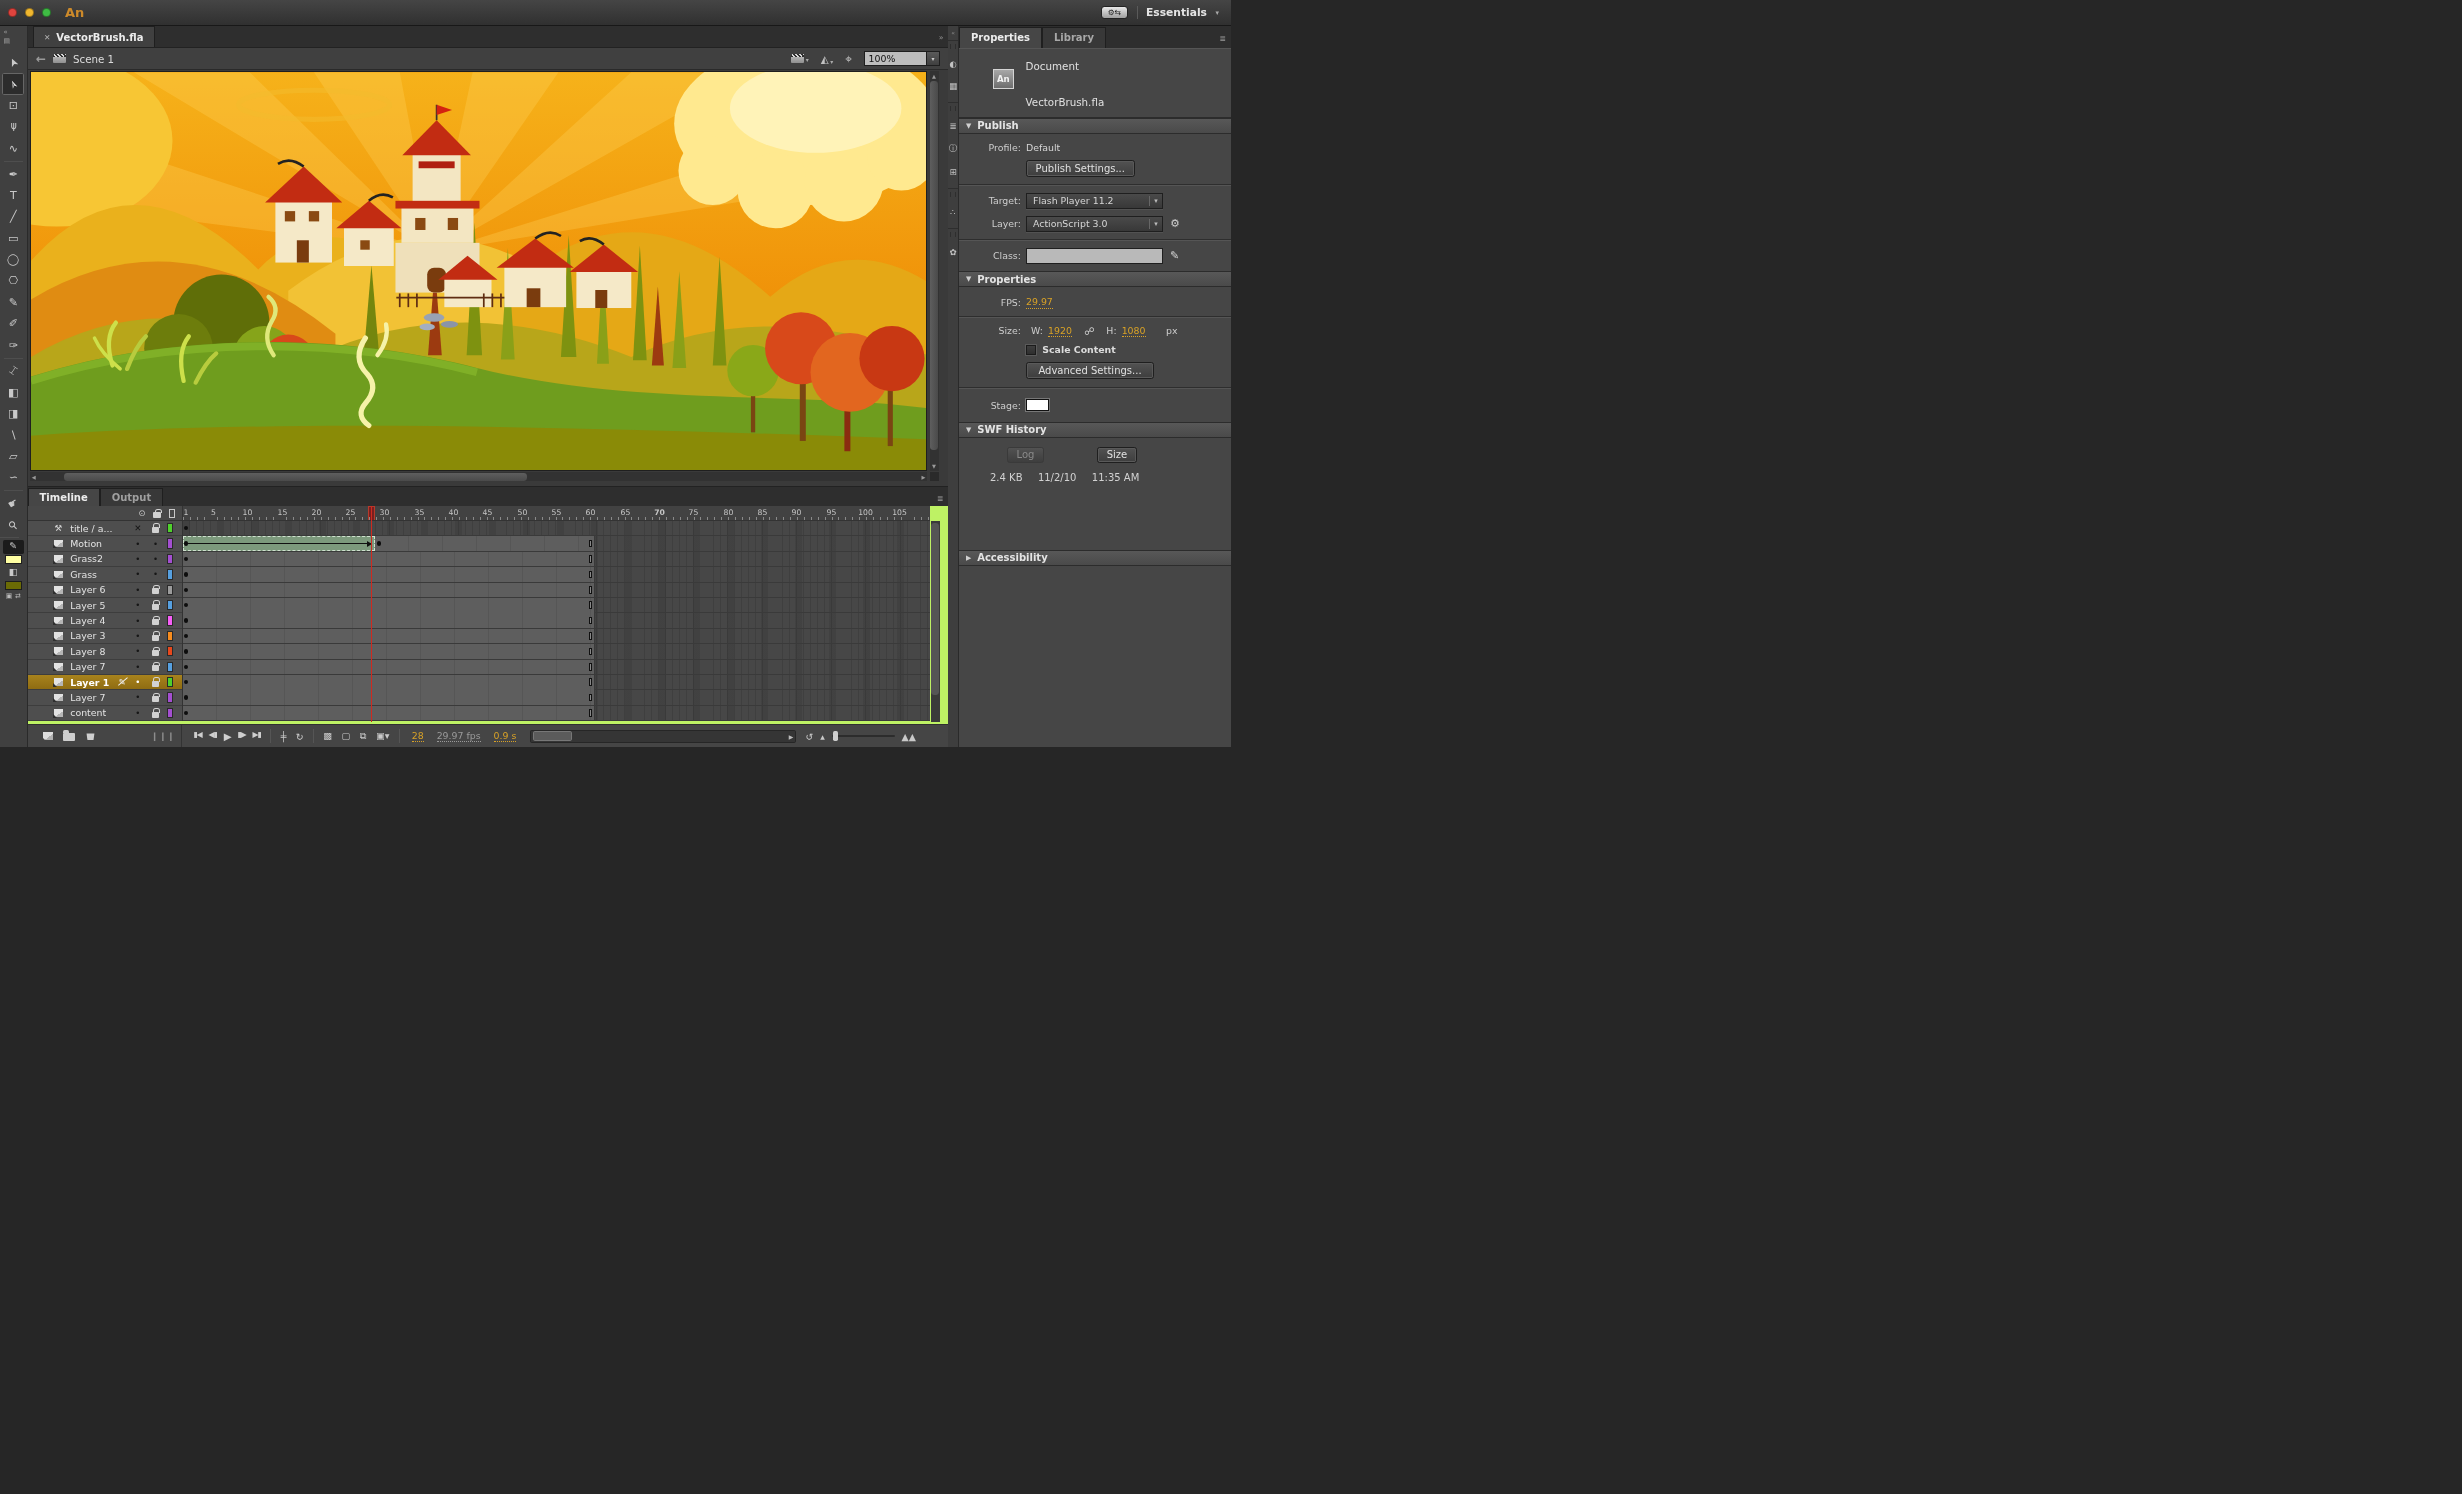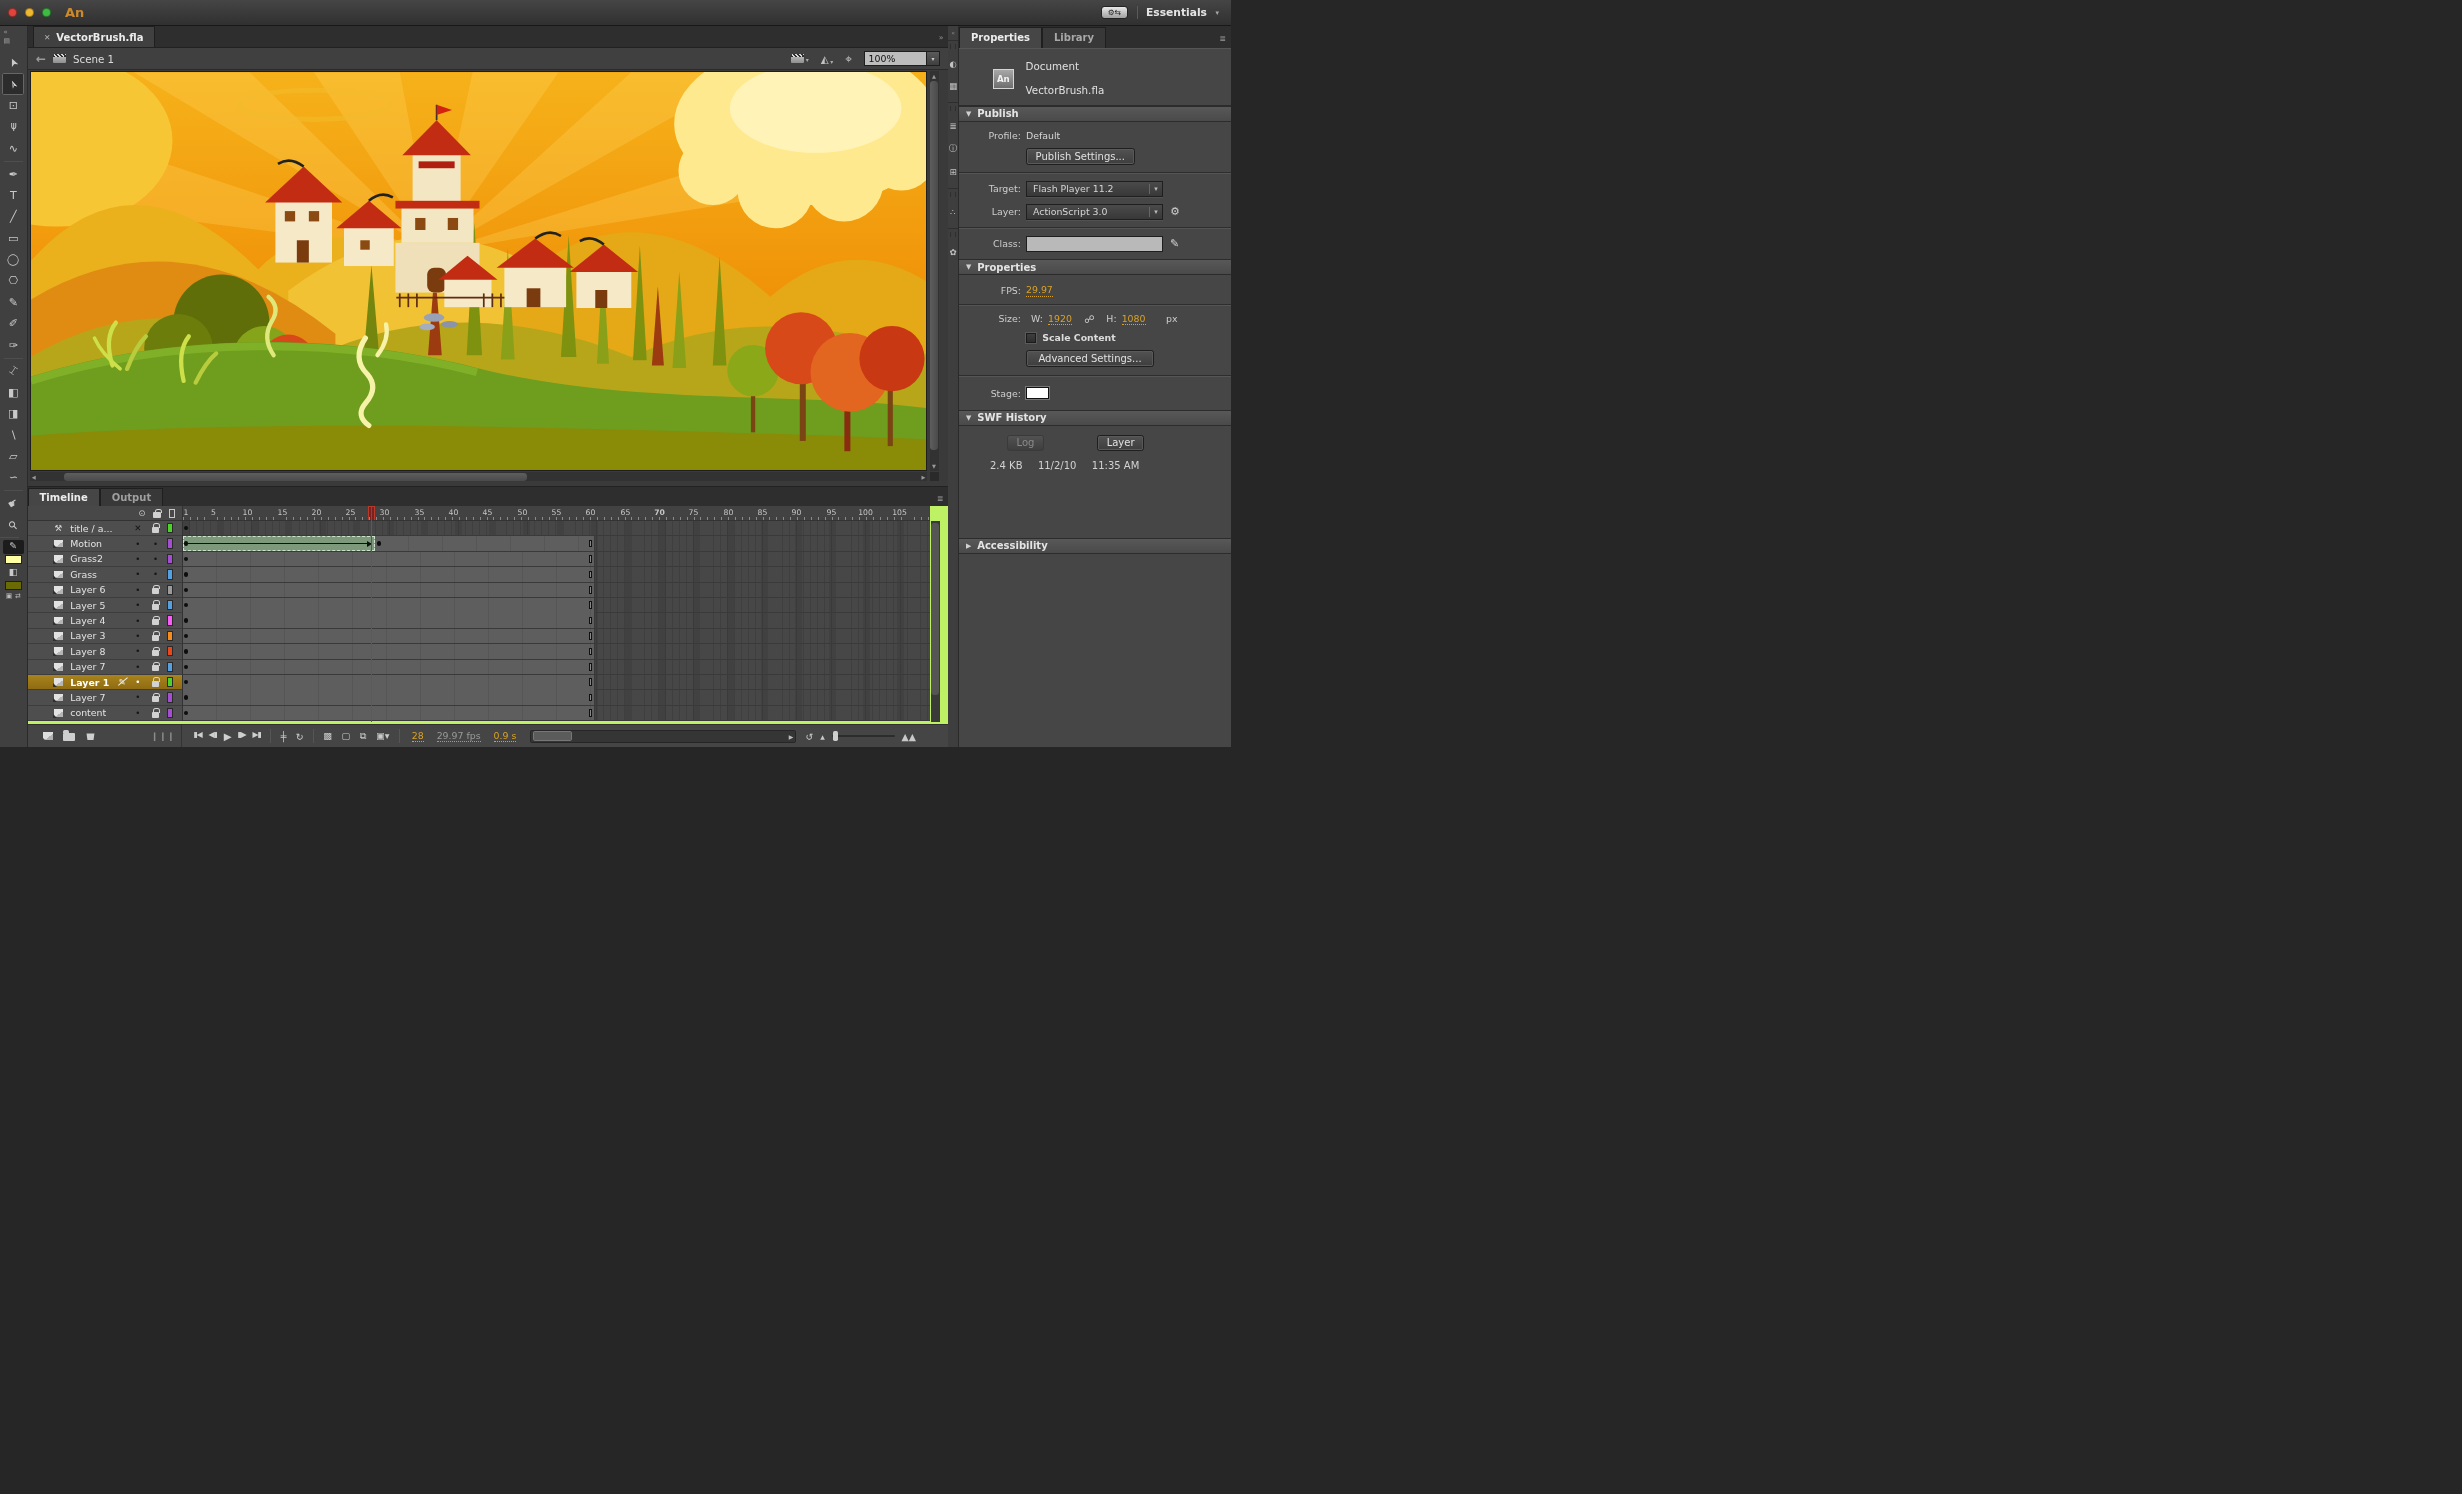--- a/index.html
+++ b/index.html
@@ -158,21 +158,21 @@
   
   #props { position:absolute; left:959px; top:26px; width:272px; height:722px; background:#464646; }
   #props-tabs { height:22px; background:#2e2e2e; display:flex; align-items:flex-end; }
   .pr-tab { height:21.4px; display:flex; align-items:center; padding:0 11px; font-size:10px; border:0.9px solid #1f1f1f; border-bottom:none; }
   .pr-tab.active { background:#464646; color:#ececec; font-weight:bold; }
   .pr-tab.inactive { background:#383838; color:#a8a8a8; font-weight:bold; }
   #props-menu { margin-left:auto; color:#9a9a9a; font-size:7.7px; padding:0 5.1px 5.1px 0; }
   #doc-block { display:flex; align-items:flex-start; gap:12px; padding:12px 0 8.6px 34px; border-bottom:0.9px solid #2c2c2c; box-shadow:0 0.9px 0 #555 inset; }
   .an-badge { width:20.6px; height:20.6px; margin-top:8.6px; background:linear-gradient(#a8a8a8,#6e6e6e); border:0.9px solid #d5d5d5;
     color:#f3f3f3; font-weight:bold; font-size:8.6px; display:flex; align-items:center; justify-content:center; }
-  #doc-block .texts { display:flex; flex-direction:column; gap:12px; }
+  #doc-block .texts { display:flex; flex-direction:column; gap:24px; }
   #doc-type { color:#e0e0e0; font-size:10.3px; }
   #doc-name { color:#e0e0e0; font-size:10.3px; }
   .section-head { height:16.3px; background:linear-gradient(#585858,#4a4a4a); border-top:0.9px solid #2c2c2c; border-bottom:0.9px solid #2c2c2c;
     display:flex; align-items:center; gap:6px; padding-left:6.9px; color:#e4e4e4; font-weight:bold; font-size:10px; }
   .tri { font-size:6.9px; color:#d0d0d0; }
   .prow { display:flex; align-items:center; margin:6.9px 0; }
   .plabel { width:67px; text-align:right; color:#cdcdcd; padding-right:5.1px; flex-shrink:0; }
   .dropdown { width:137px; height:16.3px; background:linear-gradient(#4a4a4a,#383838); border:0.9px solid #1f1f1f;
     box-shadow:0 0.9px 0 rgba(255,255,255,.08); display:flex; align-items:center; color:#d6d6d6; padding-left:6px; }
   .dropdown .dd-end { margin-left:auto; display:flex; align-items:center; height:100%; }
@@ -876,21 +876,21 @@
       <span id="stage-swatch" style="background: rgb(255, 255, 255);"></span>
     </div>
 
     <div class="section-head">
       <span class="tri">▼</span>
       <span>SWF History</span>
     </div>
     <div class="prow" style="margin-top:8.6px">
       <span style="width:48px"></span>
       <button class="btn disabled">Log</button>
-      <button class="btn" style="margin-left:53px">Layer</button>
+      <button class="btn" style="margin-left:53px">Size</button>
     </div>
     <div id="swf-entry">
       <span>2.4 KB</span>
       <span>11/2/10</span>
       <span>11:35 AM</span>
     </div>
 
     <div class="section-head" id="acc-head">
       <span class="tri">▶</span>
       <span>Accessibility</span>

